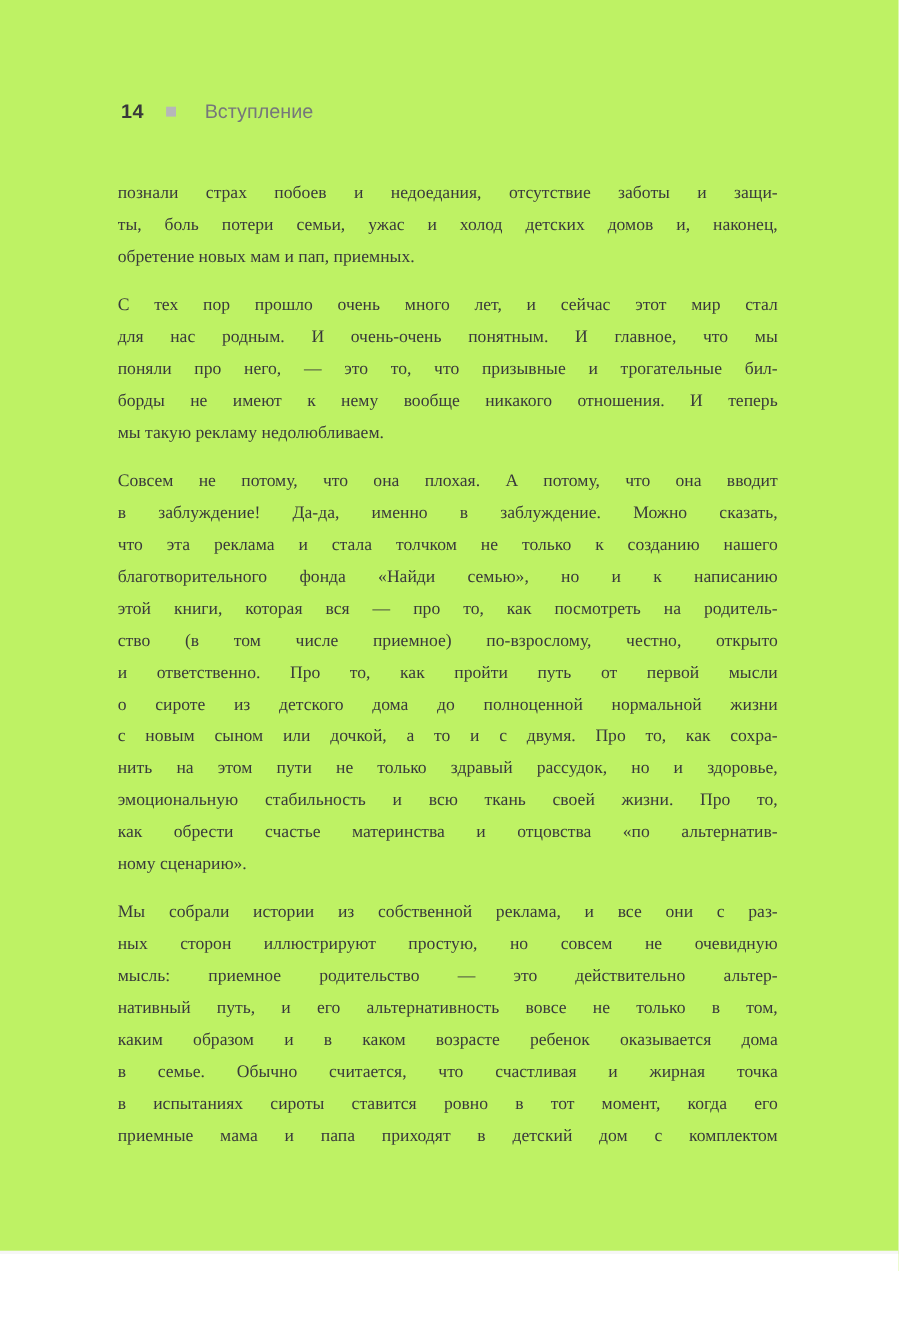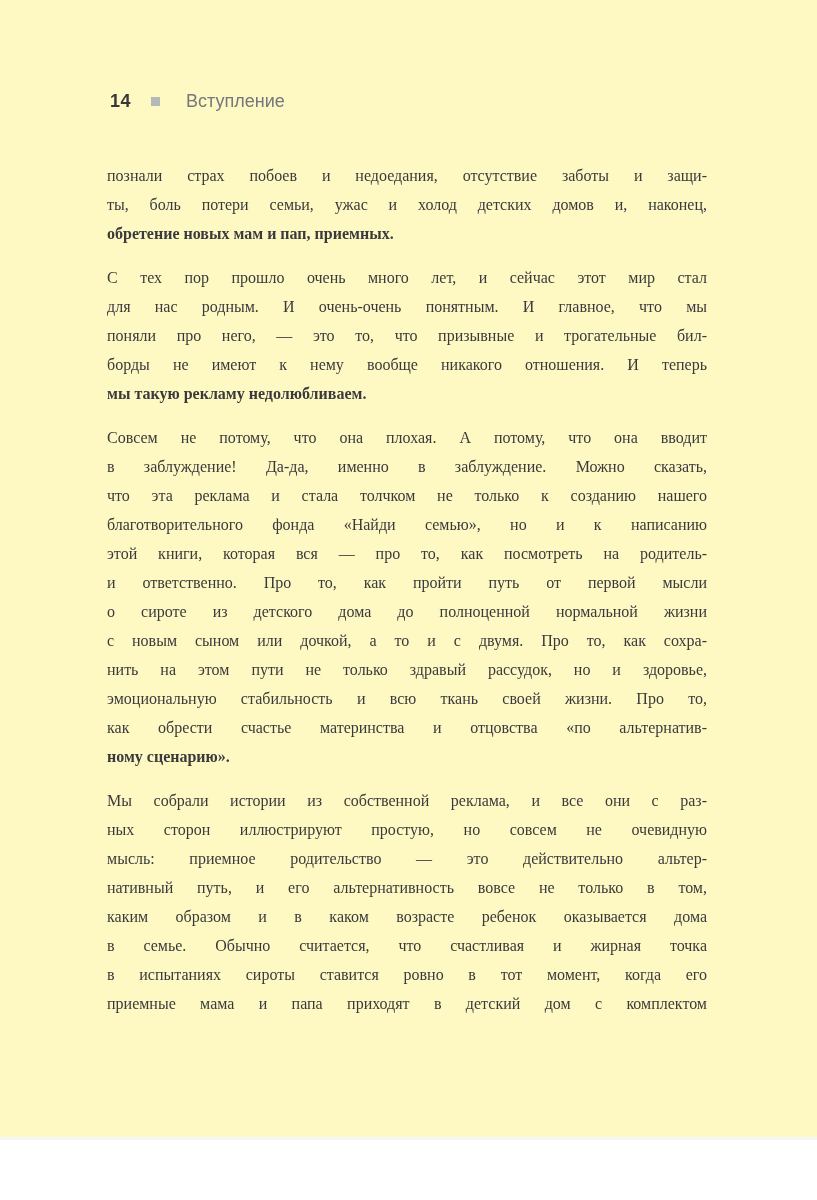--- a/index.html
+++ b/index.html
@@ -4,21 +4,21 @@
 <style>
   html, body {
     margin: 0;
     padding: 0;
     background: #ffffff;
   }
   .page {
     position: relative;
     width: 817px;
     height: 1140px;
-    background: #fef9c3;
+    background: #bef264;
     overflow: hidden;
     font-family: "Liberation Serif", serif;
   }
   .page-header {
     position: absolute;
     left: 110px;
     top: 89px;
     height: 24px;
     display: flex;
     align-items: center;
@@ -55,21 +55,20 @@
   .paragraph {
     margin: 0 0 15px 0;
   }
   .text-line {
     text-align: justify;
     text-align-last: justify;
     white-space: normal;
   }
   .text-line.last {
     text-align-last: left;
-    font-weight: bold;
   }
   .page-bottom-edge {
     position: absolute;
     left: 0;
     bottom: 0;
     width: 100%;
     height: 3px;
     background: #f6f6f6;
   }
 </style>
@@ -97,20 +96,21 @@
         <div class="text-line">поняли про него, — это то, что призывные и трогательные бил-</div>
         <div class="text-line">борды не имеют к нему вообще никакого отношения. И теперь</div>
         <div class="text-line last">мы такую рекламу недолюбливаем.</div>
       </div>
       <div class="paragraph">
         <div class="text-line">Совсем не потому, что она плохая. А потому, что она вводит</div>
         <div class="text-line">в заблуждение! Да-да, именно в заблуждение. Можно сказать,</div>
         <div class="text-line">что эта реклама и стала толчком не только к созданию нашего</div>
         <div class="text-line">благотворительного фонда «Найди семью», но и к написанию</div>
         <div class="text-line">этой книги, которая вся — про то, как посмотреть на родитель-</div>
+        <div class="text-line">ство (в том числе приемное) по-взрослому, честно, открыто</div>
         <div class="text-line">и ответственно. Про то, как пройти путь от первой мысли</div>
         <div class="text-line">о сироте из детского дома до полноценной нормальной жизни</div>
         <div class="text-line">с новым сыном или дочкой, а то и с двумя. Про то, как сохра-</div>
         <div class="text-line">нить на этом пути не только здравый рассудок, но и здоровье,</div>
         <div class="text-line">эмоциональную стабильность и всю ткань своей жизни. Про то,</div>
         <div class="text-line">как обрести счастье материнства и отцовства «по альтернатив-</div>
         <div class="text-line last">ному сценарию».</div>
       </div>
       <div class="paragraph">
         <div class="text-line">Мы собрали истории из собственной реклама, и все они с раз-</div>

